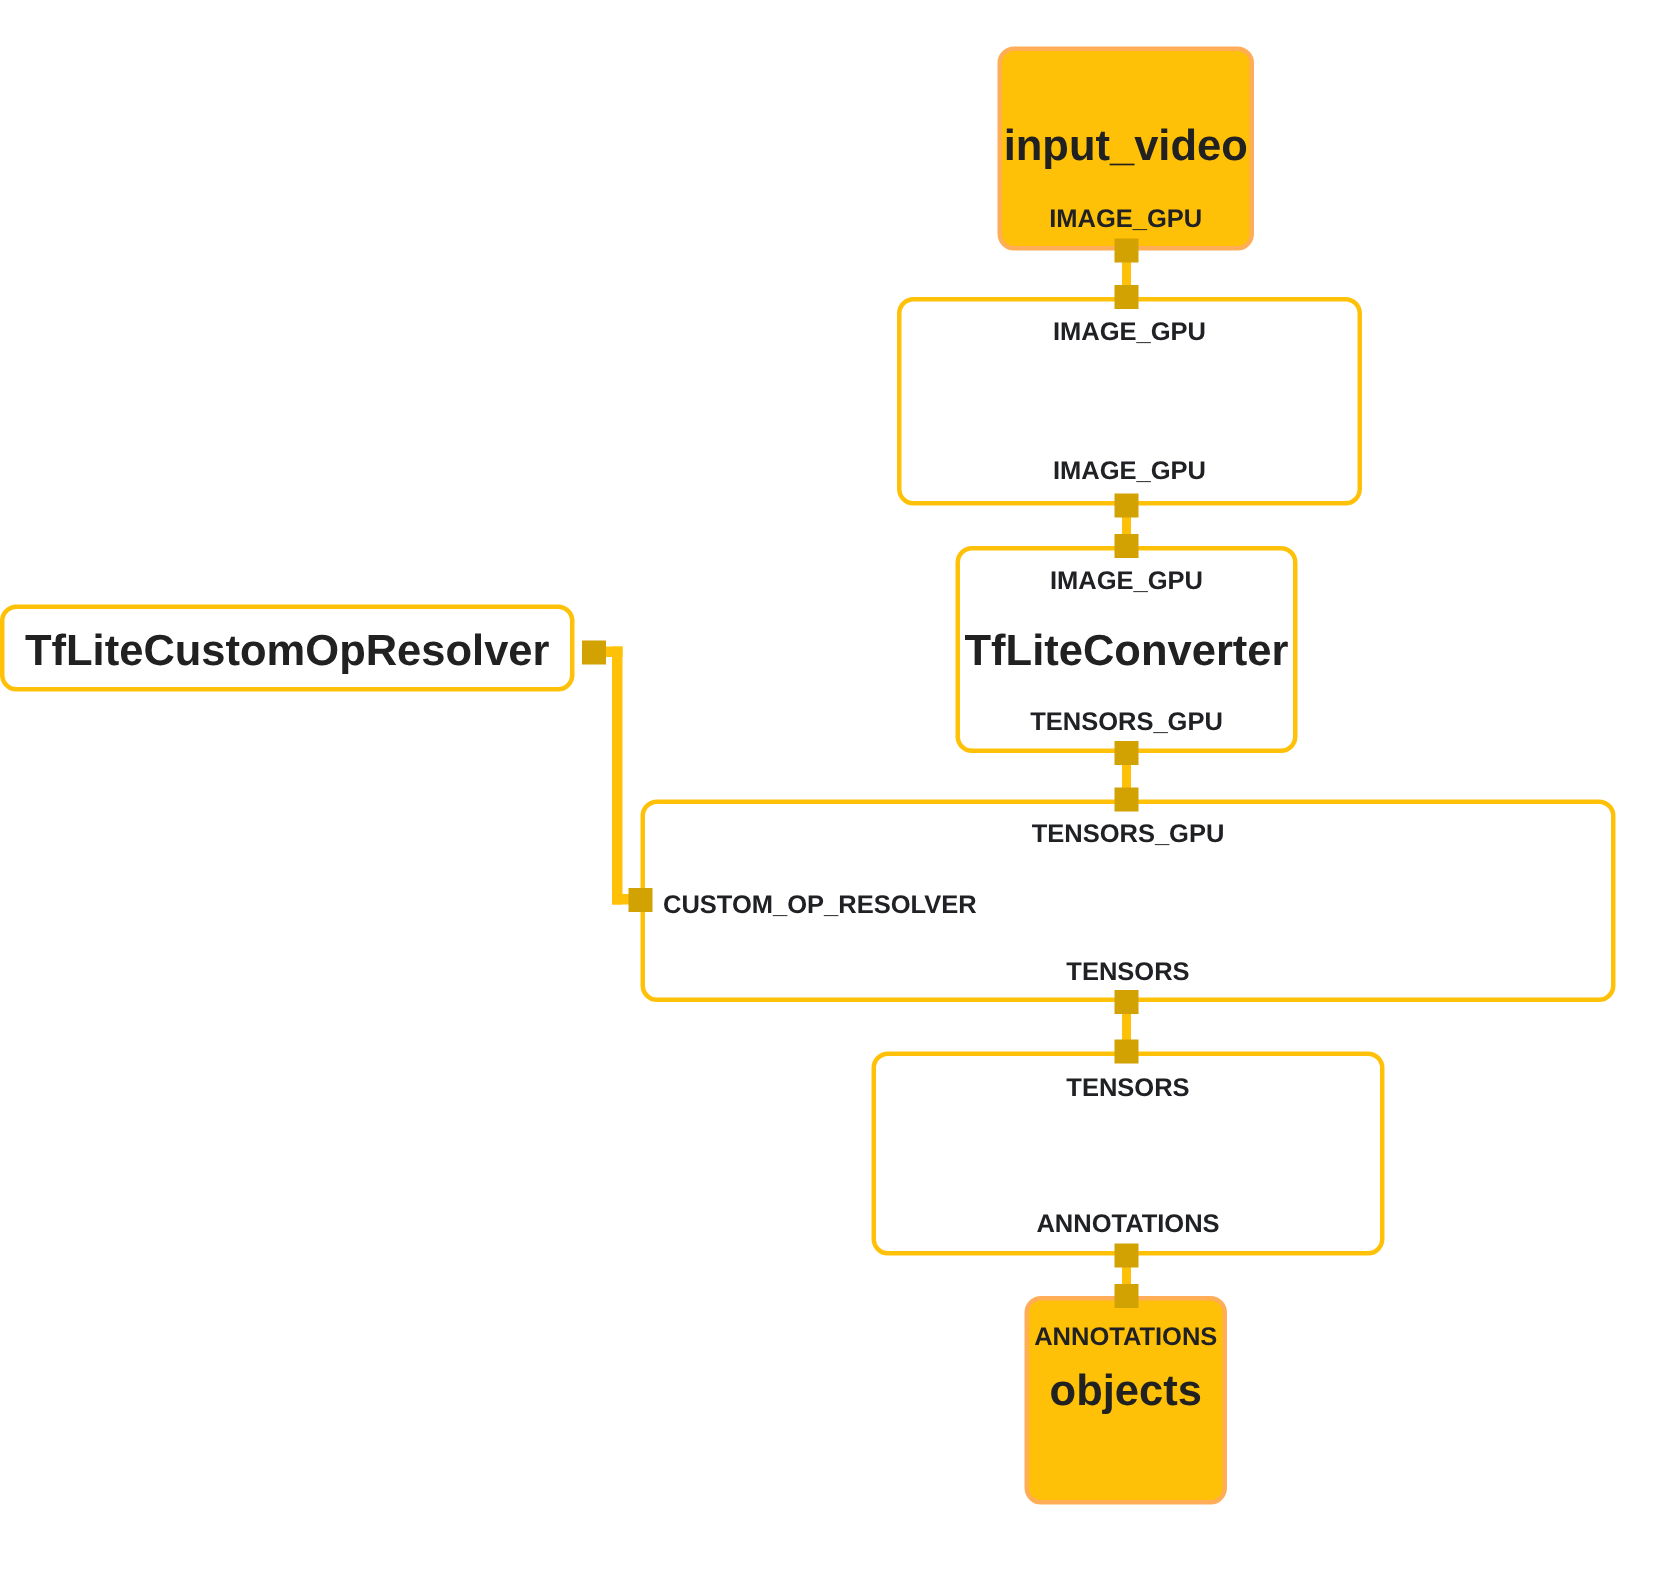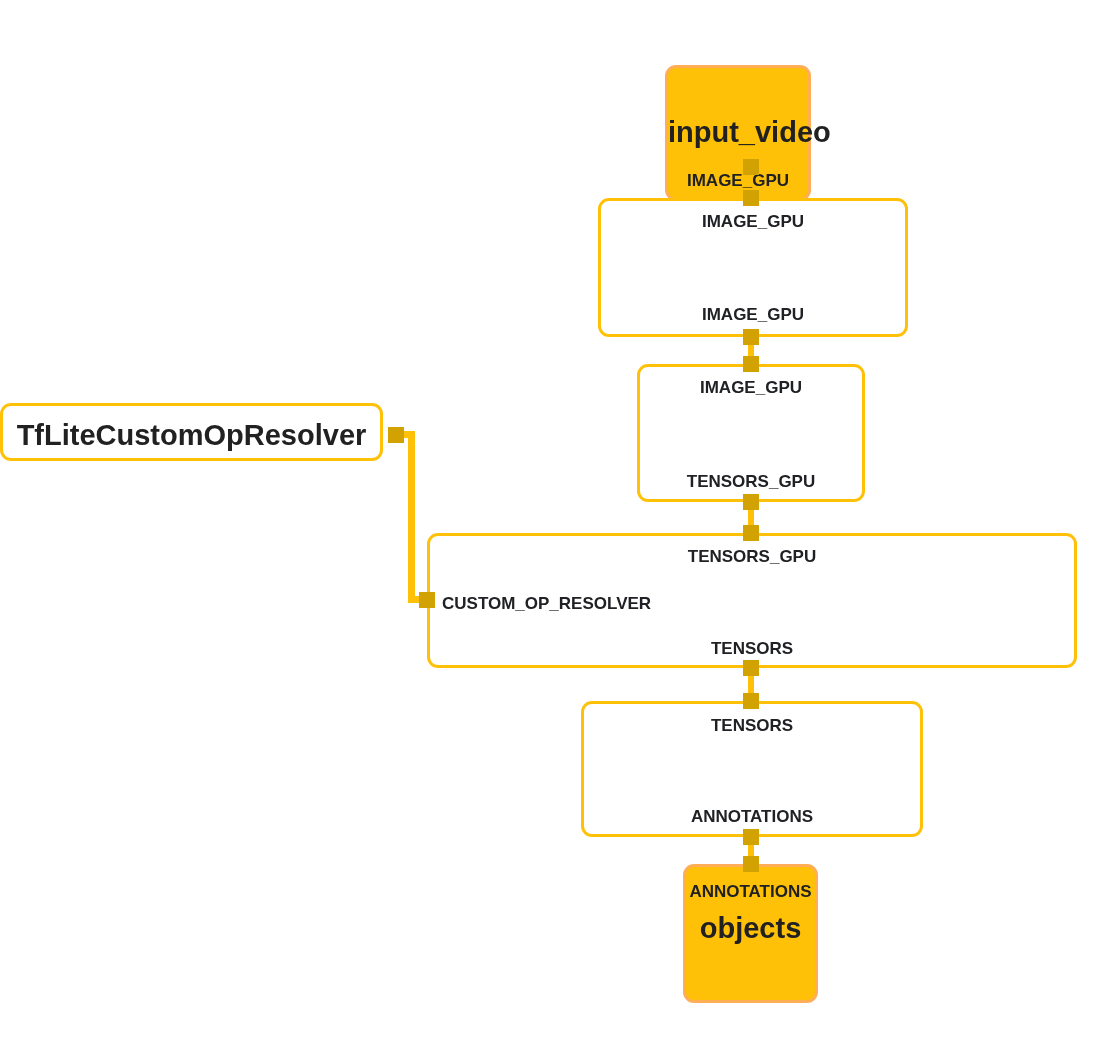--- a/index.html
+++ b/index.html
@@ -13,21 +13,21 @@
   .psq   { position:absolute; width:16px; height:16px; background:#D2A202; z-index:4; }
   
   .node { position:absolute; box-sizing:border-box; border-radius:11px; z-index:2; color:#212121; }
   .calc { background:#ffffff; border:3px solid #FFC107; }
   .stream { background:#FFC107; border:3px solid #FFAD56; }
   .r { position:absolute; left:0; right:0; text-align:center;
        transform:translateY(-50%); line-height:1; white-space:nowrap; }
   .title  { font-size:29px; font-weight:700; }
   .plabel { font-size:17px; font-weight:700; color:#202124; }
   
-  #n-input-video   { left:665px; top:31px;  width:146px; height:136px;margin-top:34px; }
+  #n-input-video   { left:665px; top:31px;  width:171px; height:136px; }
   #n-imgtrans      { left:598px; top:198px; width:310px; height:139px; }
   #n-converter     { left:637px; top:364px; width:228px; height:138px; }
   #n-opresolver    { left:0;  top:403px; width:383px; height:58px;  }
   #n-inference     { left:427px; top:533px; width:650px; height:135px; }
   #n-tensors2obj   { left:581px; top:701px; width:342px; height:136px; }
   #n-objects       { left:683px; top:864px; width:135px; height:139px; }
   
   #e1 { left:748px; top:167px; width:6px; height:31px; }
   #e2 { left:748px; top:337px; width:6px; height:27px; }
   #e3 { left:748px; top:502px; width:6px; height:31px; }
@@ -76,20 +76,21 @@
     <div class="r plabel" style="top:112px">IMAGE_GPU</div>
   </div>
 
   <div class="node calc" id="n-imgtrans">
     <div class="r plabel" style="top:20px">IMAGE_GPU</div>
     <div class="r plabel" style="top:113px">IMAGE_GPU</div>
   </div>
 
   <div class="node calc" id="n-converter">
     <div class="r plabel" style="top:20px">IMAGE_GPU</div>
+    <div class="r title" style="top:68px">TfLiteConverter</div>
     <div class="r plabel" style="top:114px">TENSORS_GPU</div>
   </div>
 
   <div class="node calc" id="n-opresolver">
     <div class="r title" style="top:29px">TfLiteCustomOpResolver</div>
   </div>
 
   <div class="node calc" id="n-inference">
     <div class="r plabel" style="top:20px">TENSORS_GPU</div>
     <div class="plabel" style="position:absolute; left:12px; top:67px; transform:translateY(-50%); line-height:1; white-space:nowrap;">CUSTOM_OP_RESOLVER</div>

